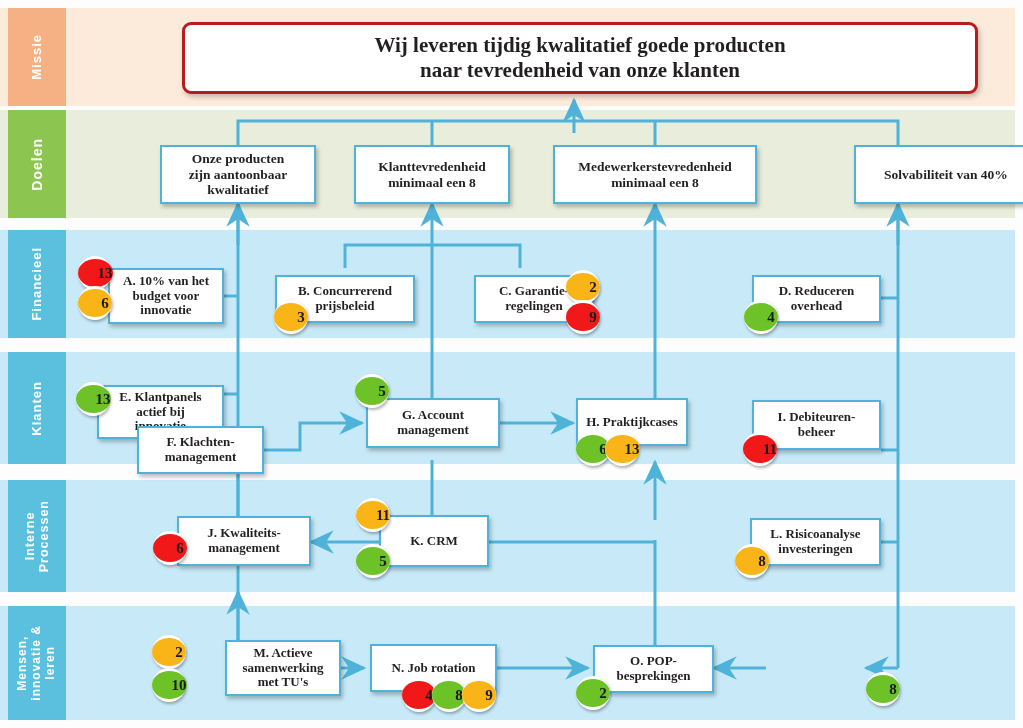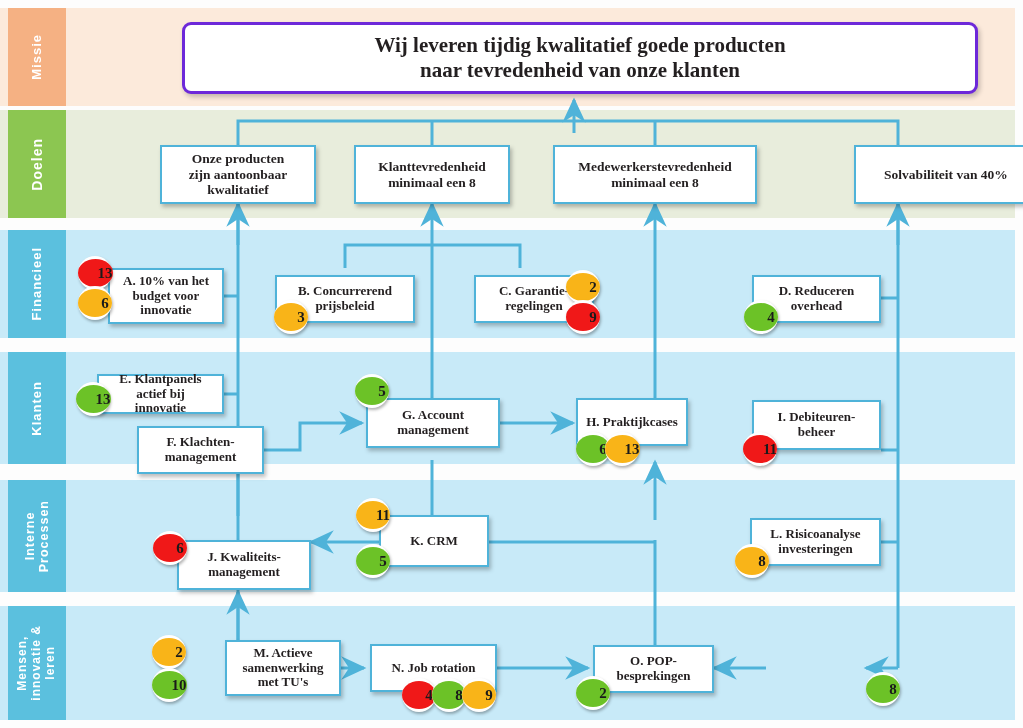--- a/index.html
+++ b/index.html
@@ -14,21 +14,21 @@
   
   #wires{position:absolute;left:0;top:0;width:1023px;height:728px;}
 
   
   .node{position:absolute;background:#ffffff;border:2px solid #4FB3D9;
     box-sizing:border-box;display:flex;align-items:center;justify-content:center;
     text-align:center;color:#231f20;font-weight:bold;
     box-shadow:2px 3px 4px rgba(0,0,0,0.25);}
   .node .txt{padding:0 4px;line-height:1.15;}
 
-  .mission{position:absolute;background:#ffffff;border:3px solid #6d28d9;border-radius:9px;
+  .mission{position:absolute;background:#ffffff;border:3px solid #b91c1c;border-radius:9px;
     display:flex;align-items:center;justify-content:center;text-align:center;
     color:#231f20;font-weight:bold;line-height:1.2;
     box-shadow:2px 3px 5px rgba(0,0,0,0.22);}
 
   .goal{font-size:13.5px;}
   .kpi{font-size:13px;}
 
   
   .badge{position:absolute;width:34px;height:34px;border-radius:50%;
     background:#ffffff;display:flex;align-items:center;justify-content:center;
@@ -205,21 +205,21 @@
   <div class="node kpi" style="left:752px;top:275px;width:129px;height:48px;">
     <div class="txt">
       <div>D. Reduceren</div>
       <div>overhead</div>
     </div>
   </div>
   <div class="badge b-green" style="left:744px;top:300px;">
     <i>4</i>
     </div>
 
-  <div class="node kpi" style="left:97px;top:374px;width:127px;height:40px;">
+  <div class="node kpi" style="left:97px;top:385px;width:127px;height:54px;">
     <div class="txt">
       <div>E. Klantpanels</div>
       <div>actief bij</div>
       <div>innovatie</div>
     </div>
   </div>
   <div class="badge b-green" style="left:76px;top:382px;">
     <i>13</i>
     </div>
 
@@ -255,21 +255,21 @@
   <div class="node kpi" style="left:752px;top:400px;width:129px;height:50px;">
     <div class="txt">
       <div>I. Debiteuren-</div>
       <div>beheer</div>
     </div>
   </div>
   <div class="badge b-red" style="left:743px;top:432px;">
     <i>11</i>
     </div>
 
-  <div class="node kpi" style="left:177px;top:540px;width:134px;height:50px;">
+  <div class="node kpi" style="left:177px;top:516px;width:134px;height:50px;">
     <div class="txt">
       <div>J. Kwaliteits-</div>
       <div>management</div>
     </div>
   </div>
   <div class="badge b-red" style="left:153px;top:531px;">
     <i>6</i>
     </div>
 
   <div class="node kpi" style="left:379px;top:515px;width:110px;height:52px;">

